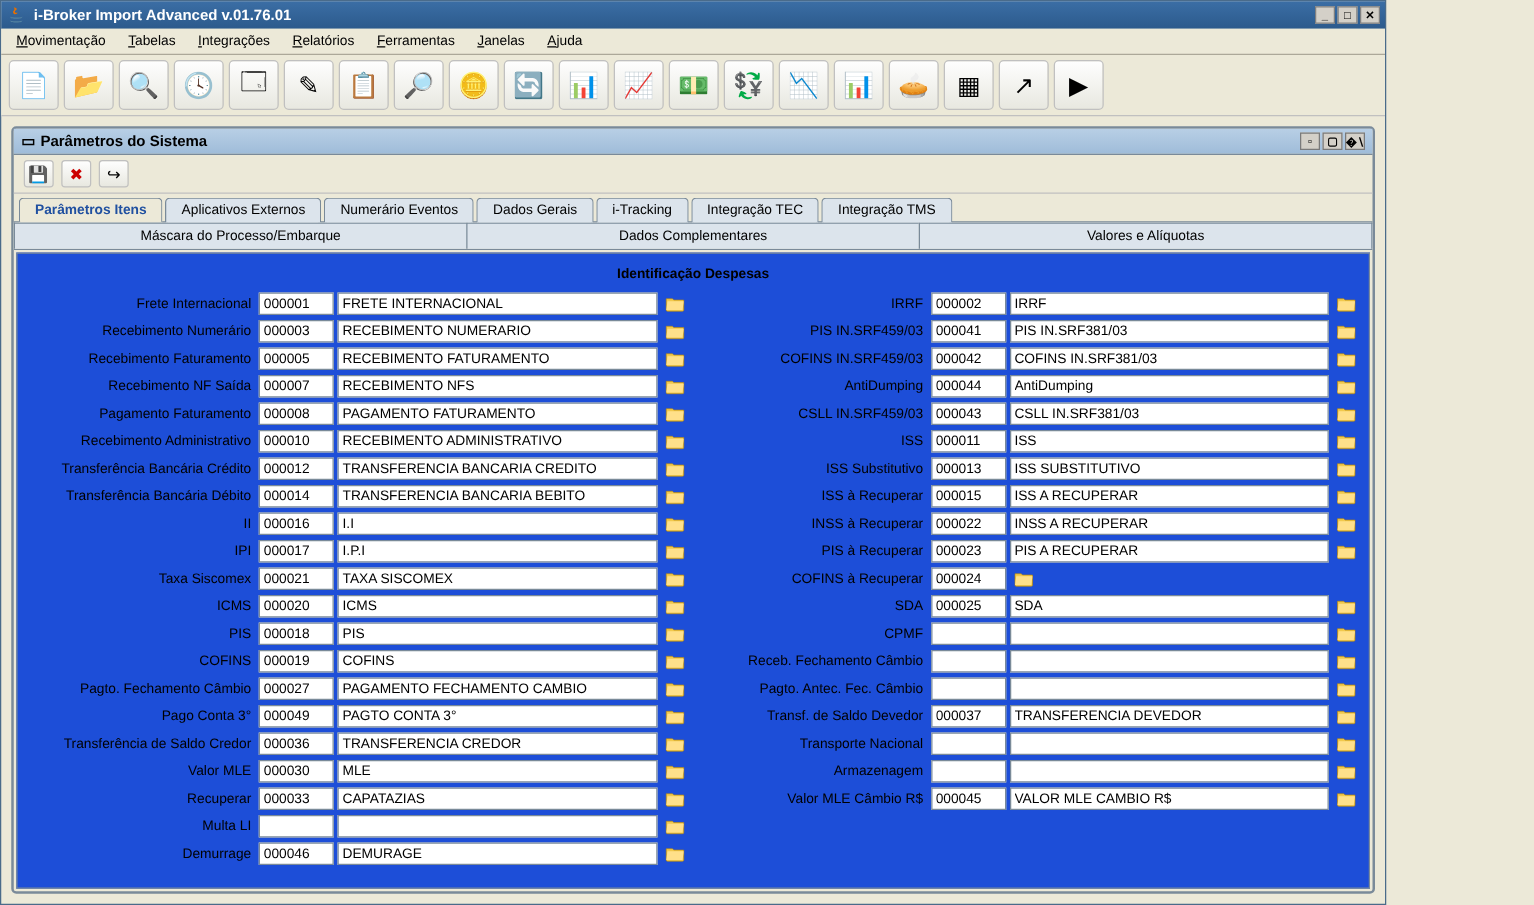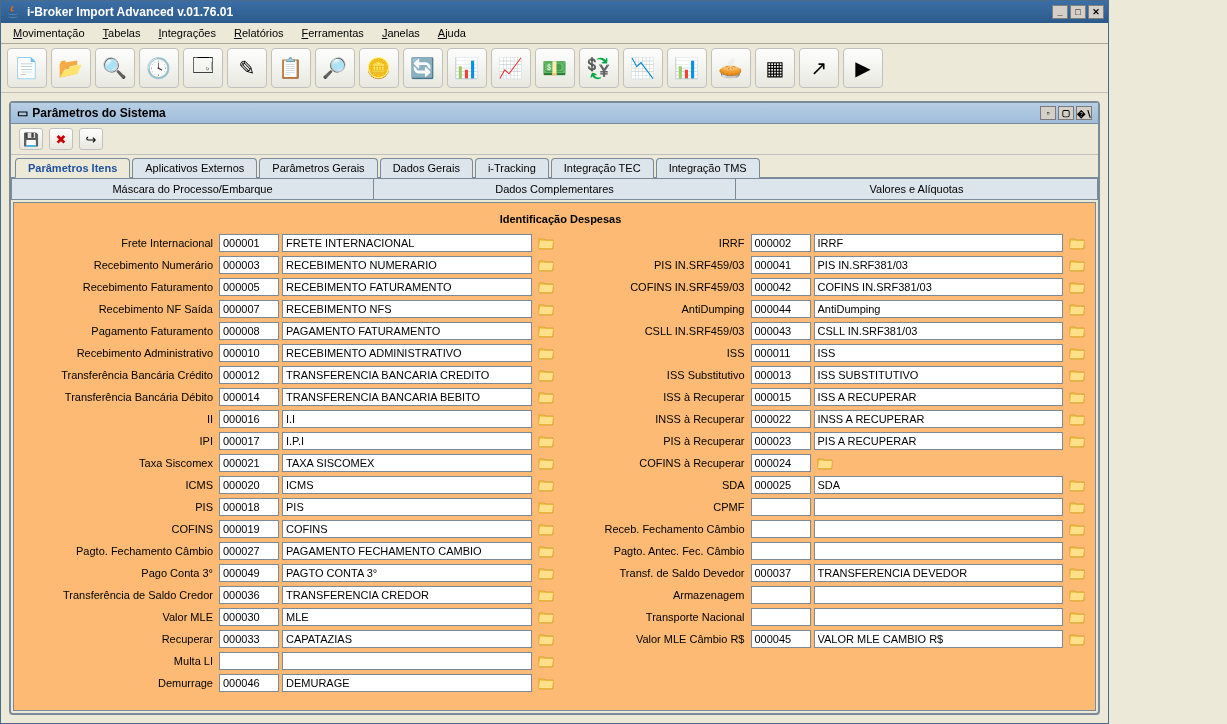--- a/index.html
+++ b/index.html
@@ -22,21 +22,21 @@
 .internal-title .frame-btn { width: 16px; height: 14px; margin-left: 2px; border: 1px solid #7a7a7a; background: #d4d0c8; display: flex; align-items: center; justify-content: center; font-size: 9px; cursor: pointer; }
 .mini-toolbar { padding: 4px 8px; display: flex; gap: 6px; border-bottom: 1px solid #c0c0c0; }
 .mini-btn { width: 24px; height: 22px; border: 1px solid #c0c0c0; background: linear-gradient(to bottom,#fefefe,#e8e8e0); border-radius: 3px; display: flex; align-items: center; justify-content: center; cursor: pointer; font-size: 13px; }
 .tabs { display: flex; border-bottom: 1px solid #7a8a99; padding-left: 4px; margin-top: 2px; }
 .tab { padding: 3px 12px; border: 1px solid #7a8a99; border-bottom: none; background: #dce4ec; margin-right: 2px; border-radius: 4px 4px 0 0; cursor: pointer; position: relative; top: 1px; text-align: right; }
 .tab.active { background: #ece9d8; color: #2050a0; font-weight: bold; border-bottom: 1px solid #ece9d8; }
 .subtabs { display: flex; border-bottom: 1px solid #7a8a99; background: #ece9d8; }
 .subtab { flex: 1; text-align: center; padding: 4px; border: 1px solid #7a8a99; border-bottom: none; background: #dce4ec; cursor: pointer; }
 .subtab:not(:last-child){ border-right: none; }
 .panel-container { flex: 1; overflow: hidden; display: flex; }
-.panel-scroll { flex: 1; overflow-y: scroll; border: 1px solid #7a8a99; margin: 2px; padding: 6px 8px 6px 20px; background: #fdba74; }
+.panel-scroll { flex: 1; overflow-y: scroll; border: 1px solid #7a8a99; margin: 2px; padding: 6px 8px 6px 8px; background: #1d4ed8; }
 .section-title { text-align: center; font-weight: bold; padding: 4px 0 8px 0; }
 .columns { display: flex; gap: 10px; }
 .col { flex: 1; }
 .row { display: flex; align-items: center; margin-bottom: 3px; height: 19px; }
 .lbl { width: 185px; text-align: right; padding-right: 6px; white-space: nowrap; overflow: hidden; }
 .code { width: 60px; height: 18px; border: 1px solid #7a8a99; background: #fff; padding: 1px 3px; font-size: 11px; font-family: inherit; }
 .desc { flex: 1; height: 18px; border: 1px solid #7a8a99; background: #fff; padding: 1px 3px; margin-left: 3px; font-size: 11px; font-family: inherit; }
 .folder { width: 20px; height: 18px; margin-left: 4px; cursor: pointer; display: flex; align-items: center; justify-content: center; color: #caa23a; font-size: 14px; }
 .folder svg { width: 16px; height: 14px; }
 </style>
@@ -105,21 +105,21 @@
 
       <div class="mini-toolbar" id="mini-toolbar">
           <div class="mini-btn">💾</div>
           <div class="mini-btn" style="color: rgb(204, 0, 0);">✖</div>
           <div class="mini-btn">↪</div>
         </div>
 
       <div class="tabs" id="tabs">
           <div class="tab active">Parâmetros Itens</div>
           <div class="tab">Aplicativos Externos</div>
-          <div class="tab">Parâmetros Gerais</div>
+          <div class="tab">Numerário Eventos</div>
           <div class="tab">Dados Gerais</div>
           <div class="tab">i-Tracking</div>
           <div class="tab">Integração TEC</div>
           <div class="tab">Integração TMS</div>
         </div>
       <div class="subtabs" id="subtabs">
           <div class="subtab">Máscara do Processo/Embarque</div>
           <div class="subtab">Dados Complementares</div>
           <div class="subtab">Valores e Alíquotas</div>
         </div>
@@ -531,32 +531,32 @@
                   <input class="code" value="000037" style="">
                   <input class="desc" value="TRANSFERENCIA DEVEDOR" style="">
                   <div class="folder">
                     <svg viewBox="0 0 16 14">
                       <path fill="#f2c94c" stroke="#b8860b" stroke-width="0.5" d="M1 3h5l1 1h8v8a1 1 0 0 1-1 1H2a1 1 0 0 1-1-1z"></path>
                       <path fill="#ffe08a" d="M2 5h13l-1 7H1z"></path>
                     </svg>
                   </div>
                 </div>
                 <div class="row">
-                  <div class="lbl">Armazenagem</div>
+                  <div class="lbl">Transporte Nacional</div>
                   <input class="code" style="">
                   <input class="desc" style="">
                   <div class="folder">
                     <svg viewBox="0 0 16 14">
                       <path fill="#f2c94c" stroke="#b8860b" stroke-width="0.5" d="M1 3h5l1 1h8v8a1 1 0 0 1-1 1H2a1 1 0 0 1-1-1z"></path>
                       <path fill="#ffe08a" d="M2 5h13l-1 7H1z"></path>
                     </svg>
                   </div>
                 </div>
                 <div class="row">
-                  <div class="lbl">Transporte Nacional</div>
+                  <div class="lbl">Armazenagem</div>
                   <input class="code" style="">
                   <input class="desc" style="">
                   <div class="folder">
                     <svg viewBox="0 0 16 14">
                       <path fill="#f2c94c" stroke="#b8860b" stroke-width="0.5" d="M1 3h5l1 1h8v8a1 1 0 0 1-1 1H2a1 1 0 0 1-1-1z"></path>
                       <path fill="#ffe08a" d="M2 5h13l-1 7H1z"></path>
                     </svg>
                   </div>
                 </div>
                 <div class="row">

